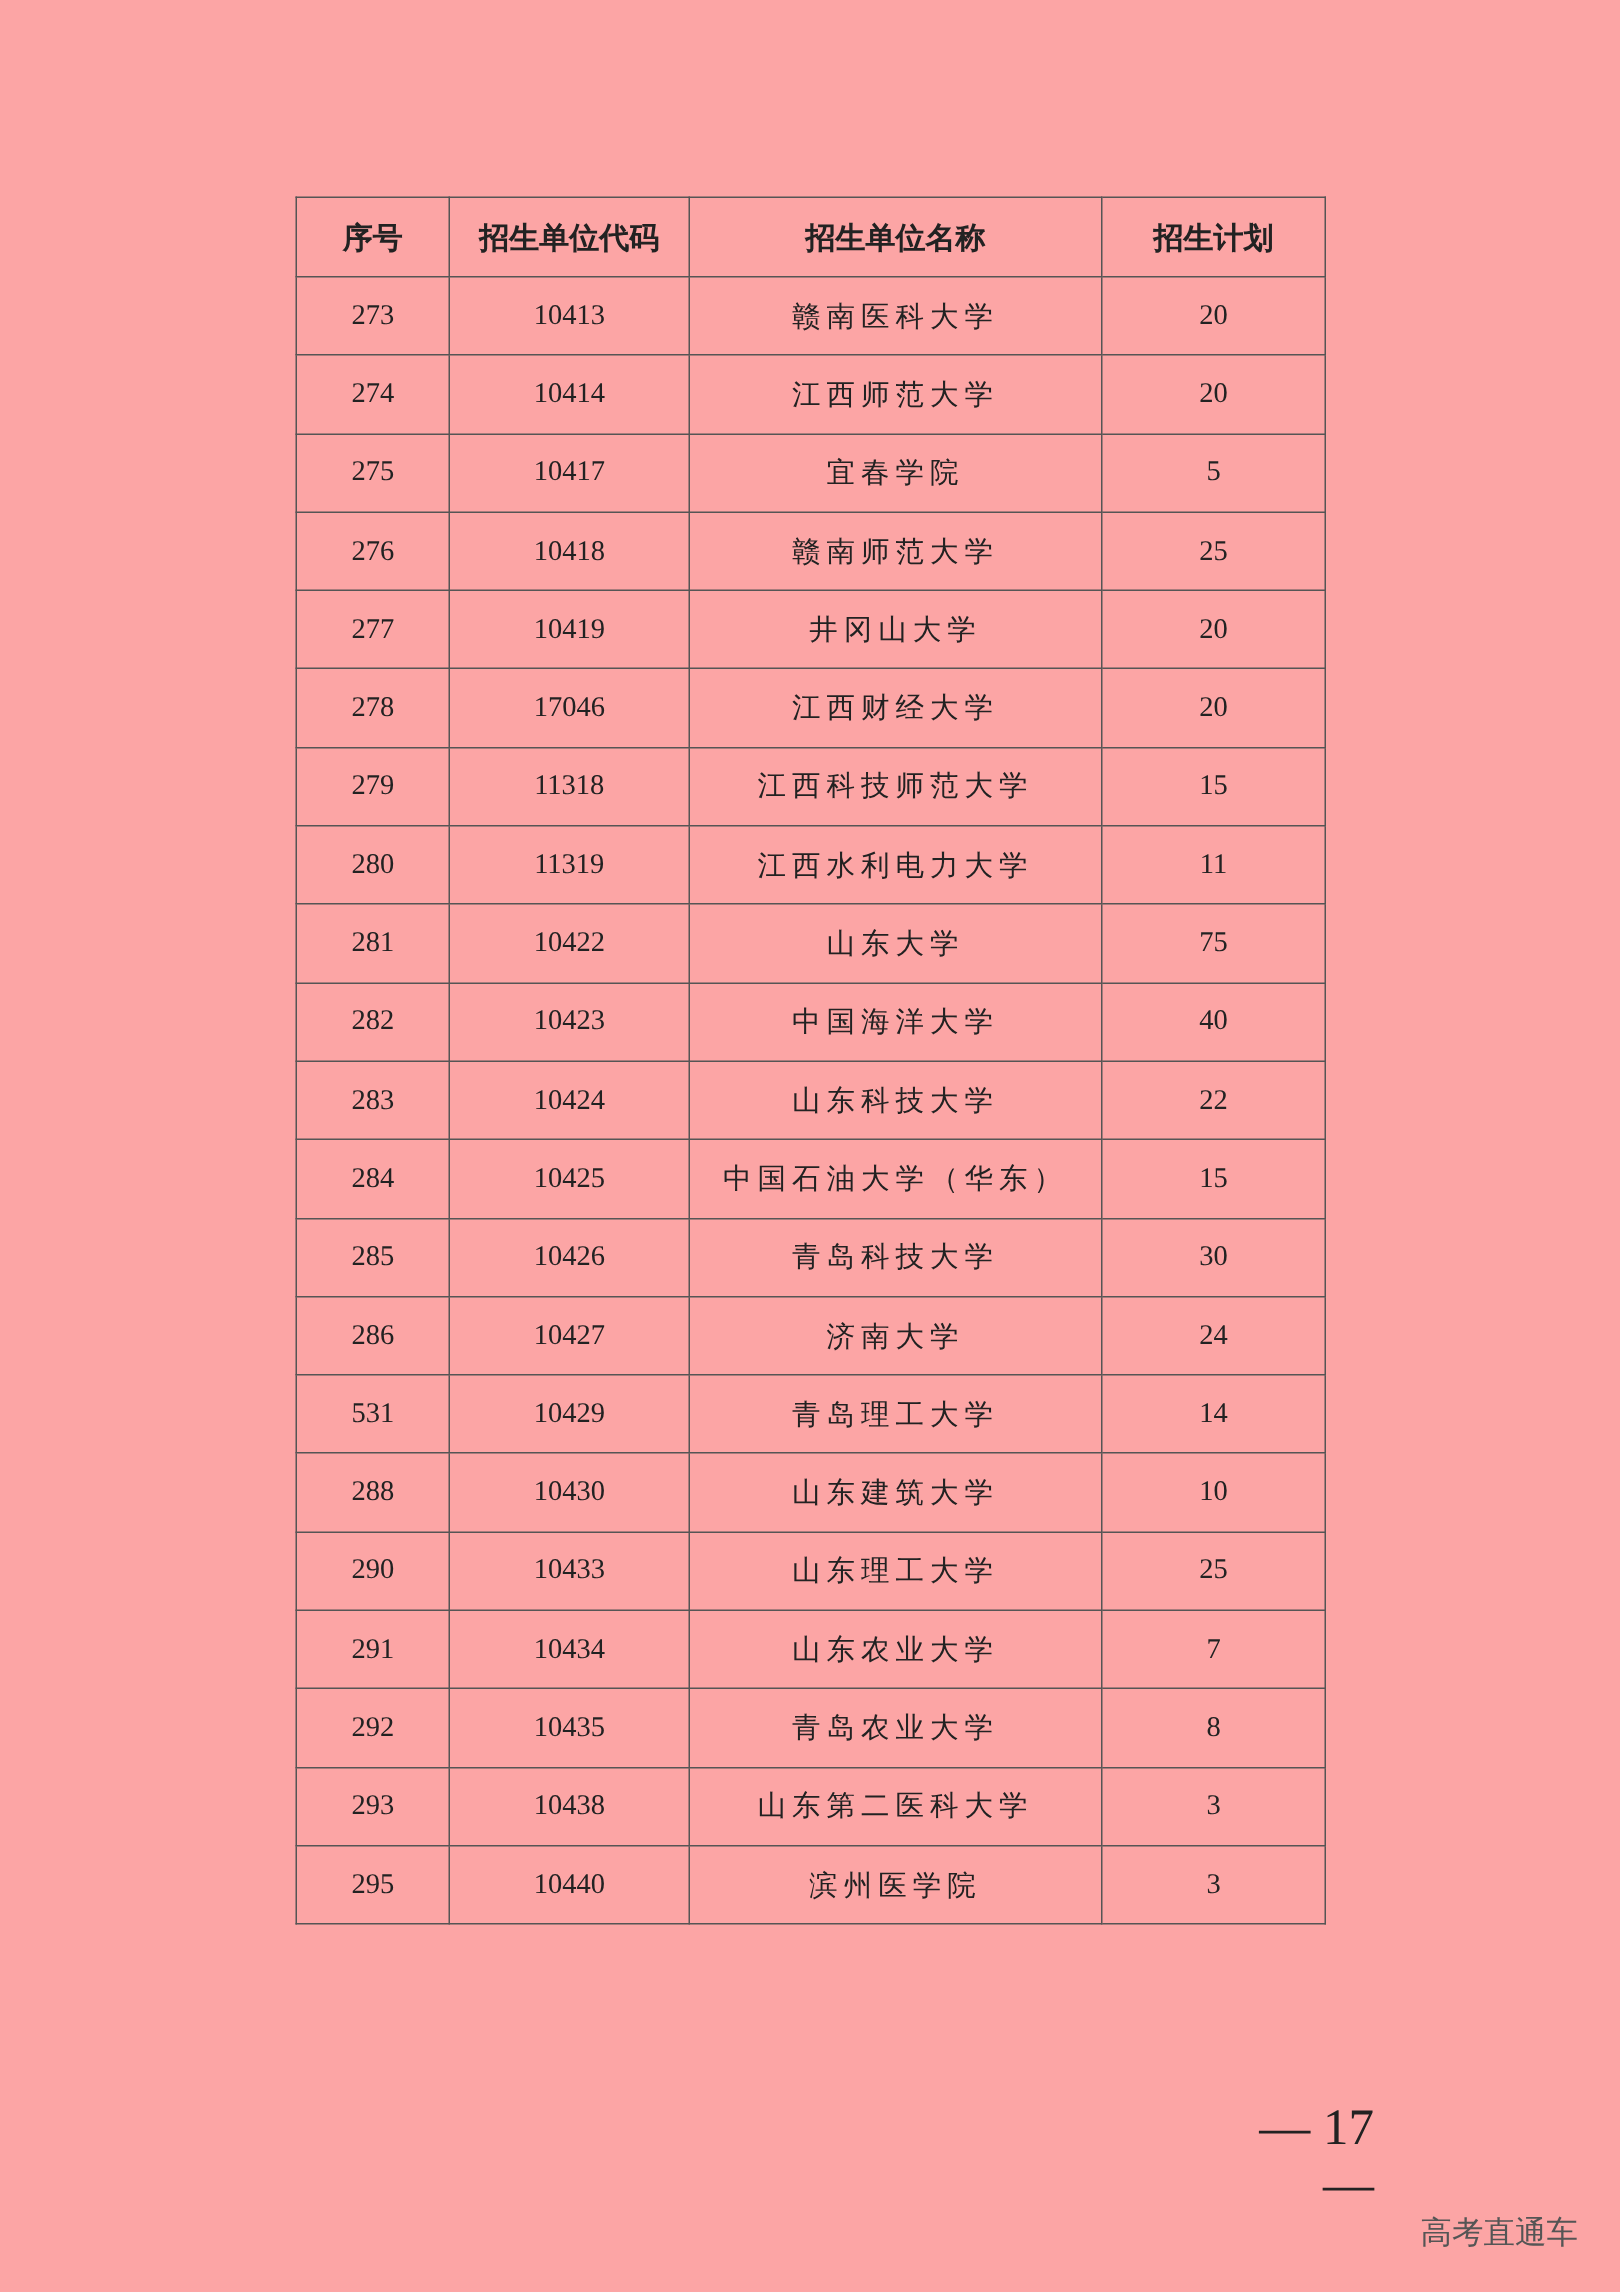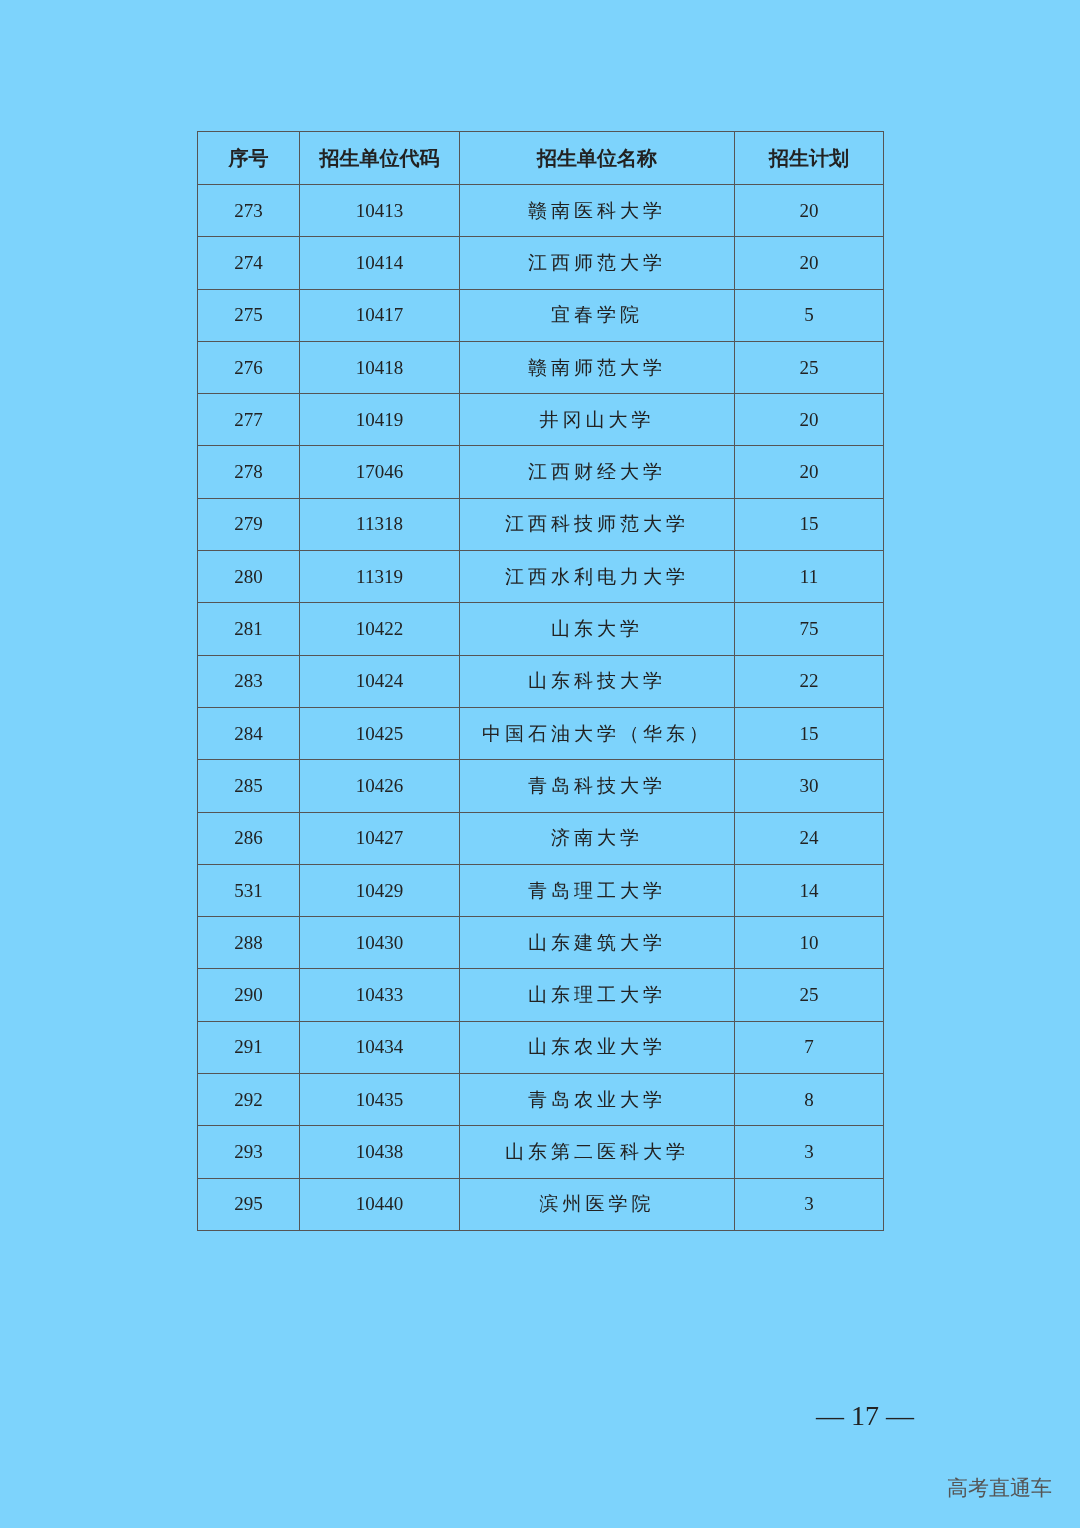--- a/index.html
+++ b/index.html
@@ -1,35 +1,35 @@
 <!DOCTYPE html>
 <html><head>
 <meta charset="utf-8">
 <style>
   html, body { margin: 0; padding: 0; background: #ffffff; }
   body { width: 1080px; height: 1528px; position: relative; overflow: hidden; }
-  .page { position: absolute; left: 0; top: 0; width: 1080px; height: 1528px; background: #7dd3fc; }
+  .page { position: absolute; left: 0; top: 0; width: 1080px; height: 1528px; background: #fca5a5; }
   table.enroll {
     position: absolute; left: 197px; top: 131px;
     width: 686px; border-collapse: collapse; table-layout: fixed;
   }
   table.enroll th, table.enroll td {
     border: 1px solid #555; text-align: center; vertical-align: middle; padding: 0;
     color: #222;
   }
   table.enroll th {
     height: 52px; font-family: "DejaVu Sans", sans-serif; font-size: 20px; font-weight: bold; color: #222;
   }
   table.enroll td { height: 51.3px; font-size: 19px; }
   td.num { font-family: "Liberation Serif", serif; font-size: 20px; }
   td.name { font-family: "DejaVu Sans", sans-serif; font-size: 18px; letter-spacing: 4px; color: #333; }
   col.c1 { width: 102px; } col.c2 { width: 160px; } col.c3 { width: 275px; } col.c4 { width: 149px; }
   .page-number {
-    position: absolute; left: 816px; top: 1400px; width: 100px; text-align: left;
-    font-family: "Liberation Serif", serif; font-size: 28px; color: #222;
+    position: absolute; left: 816px; top: 1400px; width: 100px; text-align: right;
+    font-family: "Liberation Serif", serif; font-size: 34px; color: #222;
   }
   .watermark {
     position: absolute; right: 28px; top: 1474px;
     font-family: "DejaVu Sans", sans-serif; font-size: 21px; color: #555; text-align: center;
   }
 </style>
 </head>
 <body>
 
 <div class="page">
@@ -97,20 +97,26 @@
           <td class="name">江西水利电力大学</td>
           <td class="num">11</td>
         </tr>
         <tr>
           <td class="num">281</td>
           <td class="num">10422</td>
           <td class="name">山东大学</td>
           <td class="num">75</td>
         </tr>
         <tr>
+          <td class="num">282</td>
+          <td class="num">10423</td>
+          <td class="name">中国海洋大学</td>
+          <td class="num">40</td>
+        </tr>
+        <tr>
           <td class="num">283</td>
           <td class="num">10424</td>
           <td class="name">山东科技大学</td>
           <td class="num">22</td>
         </tr>
         <tr>
           <td class="num">284</td>
           <td class="num">10425</td>
           <td class="name">中国石油大学（华东）</td>
           <td class="num">15</td>

